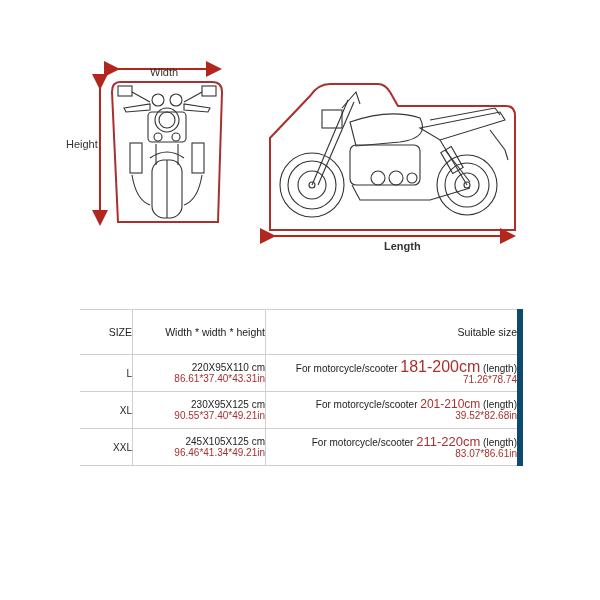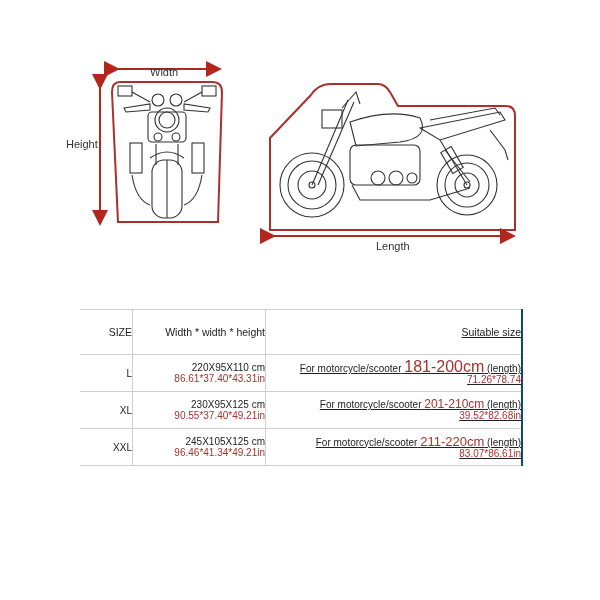--- a/index.html
+++ b/index.html
@@ -5,21 +5,21 @@
   html, body { margin:0; padding:0; background:#ffffff; }
   body { width:600px; height:600px; position:relative; overflow:hidden; font-family:"Liberation Sans", sans-serif; color:#222; }
   .diagram { position:absolute; left:0; top:0; width:600px; height:290px; }
   .label { position:absolute; font-size:11px; color:#333; }
   table.sizes { position:absolute; left:80px; top:309px; width:443px; border-collapse:collapse; font-size:10px; }
   table.sizes td, table.sizes th { border:1px solid #cfcfcf; text-align:right; font-weight:normal; padding:0; }
   table.sizes th { height:44px; font-size:10.5px; color:#222; }
   table.sizes td { height:36px; color:#222; }
   table.sizes tr td:first-child, table.sizes tr th:first-child { width:52px; border-left:none; }
   table.sizes tr td:nth-child(2), table.sizes tr th:nth-child(2) { width:132px; }
-  table.sizes tr td:last-child, table.sizes tr th:last-child { border-right:2px solid #0c4a6e;text-decoration:underline; }
+  table.sizes tr td:last-child, table.sizes tr th:last-child { border-right:6px solid #0c4a6e; }
   .red { color:#a8312e; }
   .line1 { display:block; line-height:11px; }
   .line2 { display:block; line-height:11px; }
   .suit .line2 { padding-left:40px; }
 </style>
 </head>
 <body>
 
 <div class="diagram">
   <svg width="600" height="290" viewBox="0 0 600 290">
@@ -86,21 +86,21 @@
         <circle cx="412" cy="178" r="5"></circle>
       <path d="M352,185 L360,200 L430,200 L470,188"></path>
       <line x1="440" y1="140" x2="467" y2="185"></line>
       <line x1="445" y1="150" x2="470" y2="182"></line>
       <rect x="446" y="148" width="12" height="24" transform="rotate(-30 452 160)"></rect>
       <path d="M490,130 L505,150 L508,160"></path>
     </g>
   </svg>
   <span class="label" style="left:150px; top:66px;text-align:center;">Width</span>
   <span class="label" style="left:31px; top:138px;margin-left:35px;">Height</span>
-  <span class="label" style="left:376px; top:240px;">Length</span>
+  <span class="label" style="left:384px; top:240px;font-weight:bold;">Length</span>
 </div>
 
 <table class="sizes">
   <thead>
     <tr>
       <th>SIZE</th>
       <th>Width * width * height</th>
       <th>Suitable size</th>
     </tr>
   </thead>

